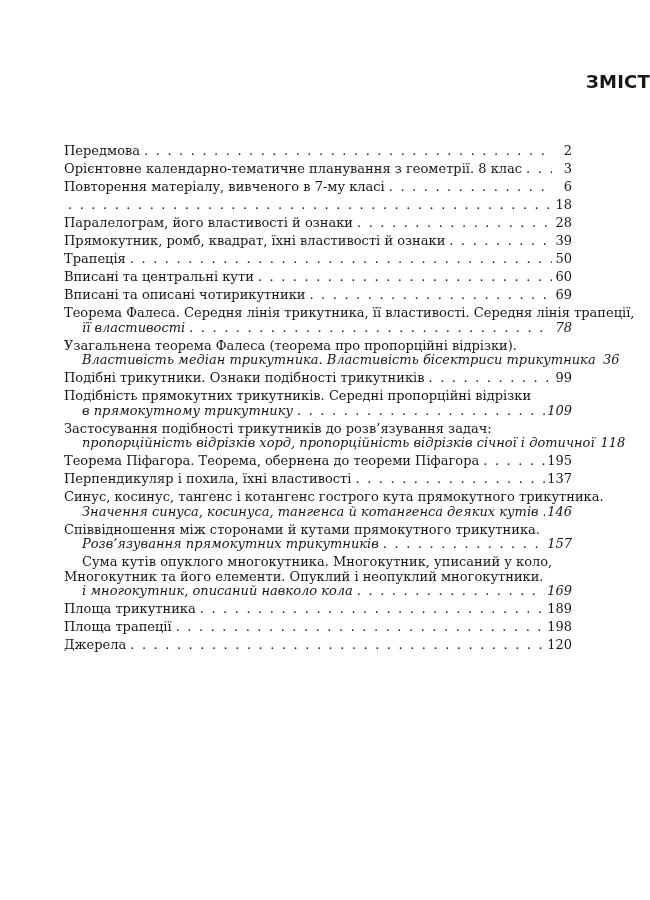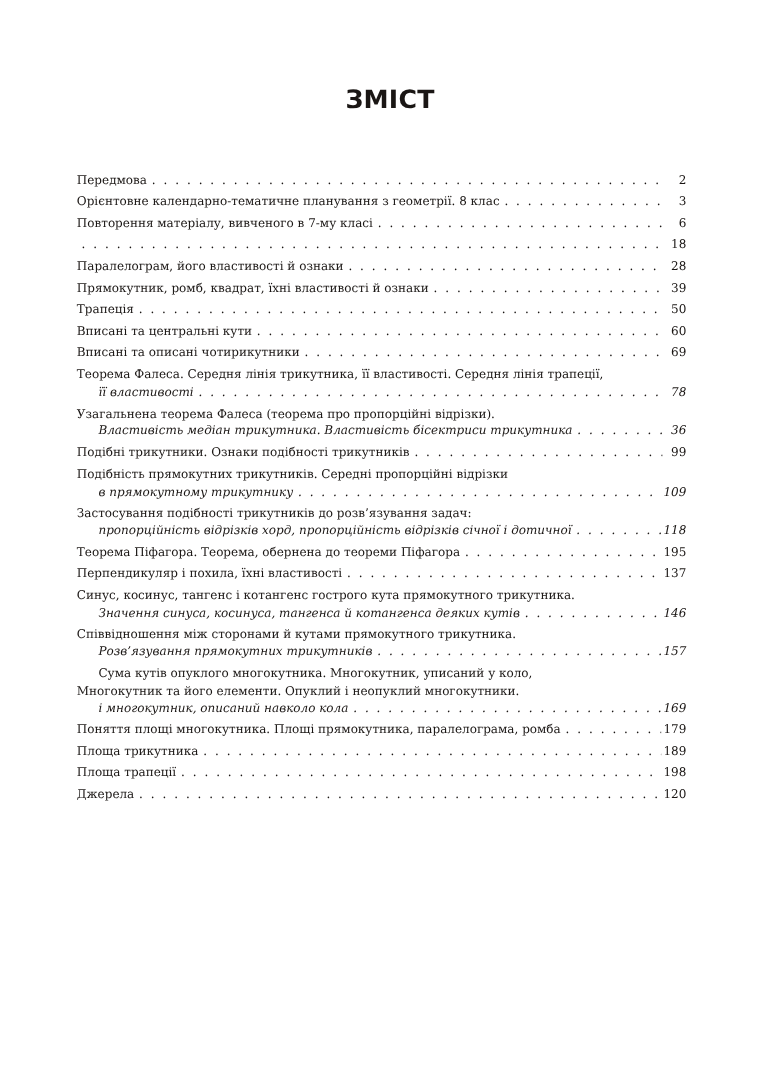--- a/index.html
+++ b/index.html
@@ -13,35 +13,35 @@
       position: relative;
       overflow: hidden;
       color: #1a1614;
       font-family: "DejaVu Serif", "Liberation Serif", serif;
     }
     .page-title {
       position: absolute;
       top: 71px;
       left: 0;
       width: 650px;
-      text-align: center;
+      text-align: right;
       font-family: "DejaVu Sans", "Liberation Sans", sans-serif;
       font-weight: bold;
-      font-size: 21px;
+      font-size: 18px;
       letter-spacing: 0.2px;
     }
     .toc {
       position: absolute;
       top: 144px;
       left: 64px;
       width: 508px;
     }
     .entry {
       margin-bottom: 3.5px;
-      font-size: 10px;
+      font-size: 13px;
       line-height: 14.5px;
     }
     .line {
       display: block;
       white-space: nowrap;
     }
     .line.indent {
       padding-left: 18px;
     }
     .last-line {
@@ -215,27 +215,20 @@
       <span class="line indent">Сума кутів опуклого многокутника. Многокутник, уписаний у коло,</span>
       <span class="line">Многокутник та його елементи. Опуклий і неопуклий многокутники.</span>
       <div class="last-line indent">
         <span class="text">і многокутник, описаний навколо кола</span>
         <span class="leader"></span>
         <span class="page">169</span>
       </div>
     </div>
     <div class="entry">
       <div class="last-line">
-        <span class="text">Поняття площі многокутника. Площі прямокутника, паралелограма, ромба</span>
-        <span class="leader"></span>
-        <span class="page">179</span>
-      </div>
-    </div>
-    <div class="entry">
-      <div class="last-line">
         <span class="text">Площа трикутника</span>
         <span class="leader"></span>
         <span class="page">189</span>
       </div>
     </div>
     <div class="entry">
       <div class="last-line">
         <span class="text">Площа трапеції</span>
         <span class="leader"></span>
         <span class="page">198</span>

